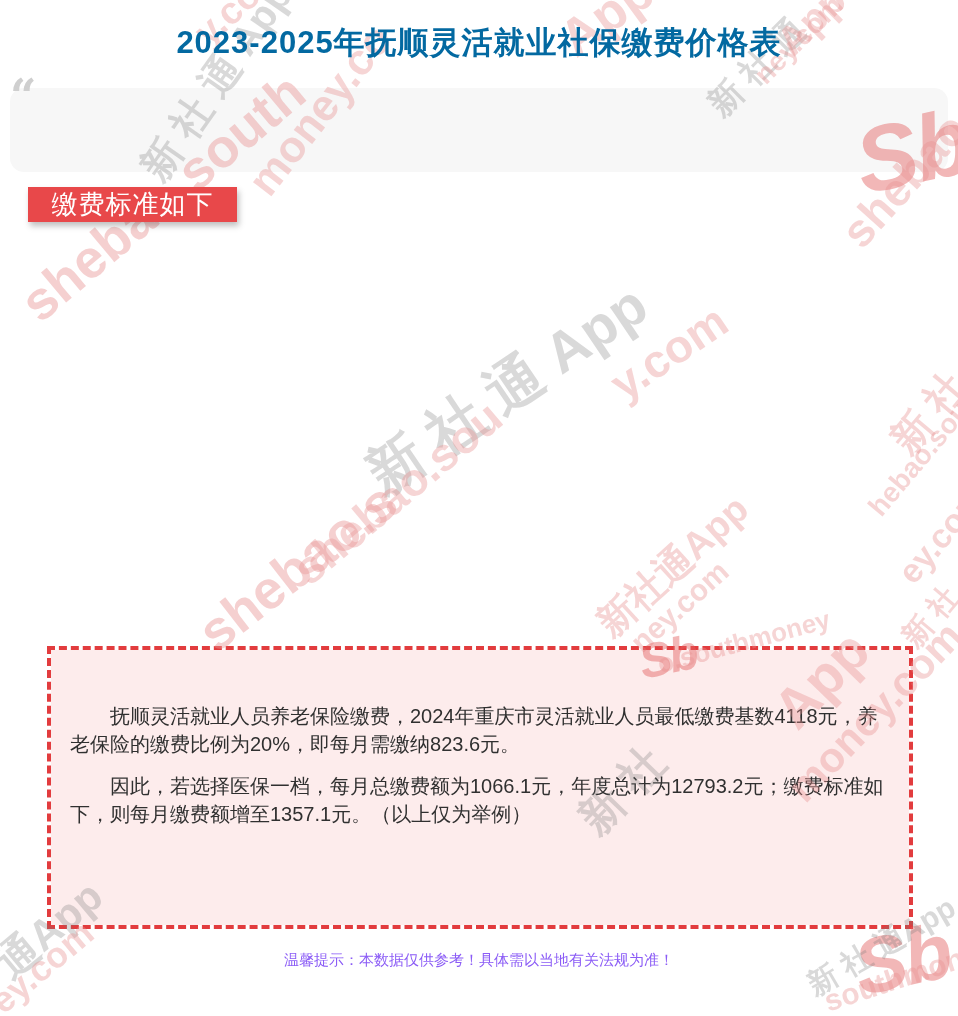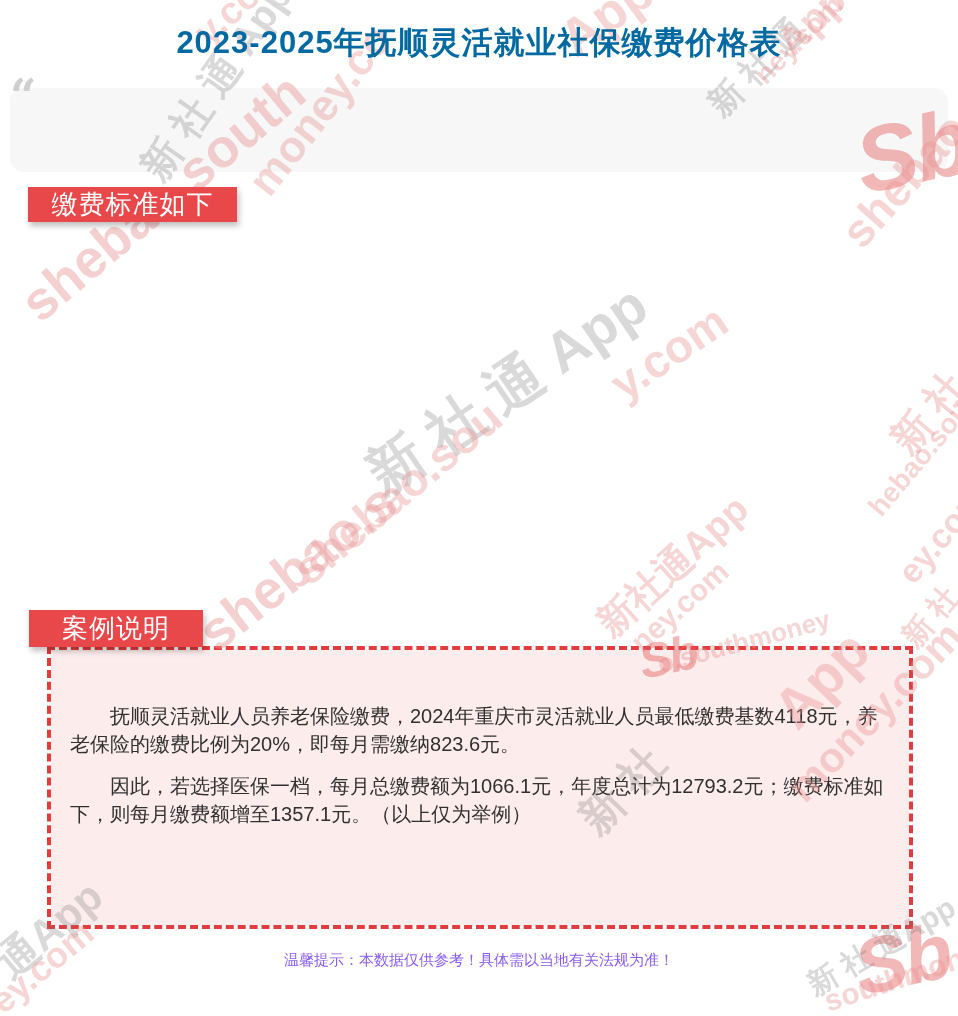--- a/index.html
+++ b/index.html
@@ -117,21 +117,20 @@
     <span class="wm wm29 wm-pink">新 社</span>
   </div>
 
   <h1 class="title">2023-2025年抚顺灵活就业社保缴费价格表</h1>
 
   <div class="intro"></div>
   <span class="quote">“</span>
 
   <div class="label label1">缴费标准如下</div>
 
-  <div class="label label2">案例说明</div>
   <div class="box box2">
     <p>抚顺灵活就业人员养老保险缴费，2024年重庆市灵活就业人员最低缴费基数4118元，养老保险的缴费比例为20%，即每月需缴纳823.6元。</p>
     <p>因此，若选择医保一档，每月总缴费额为1066.1元，年度总计为12793.2元；缴费标准如下，则每月缴费额增至1357.1元。（以上仅为举例）</p>
   </div>
 
   <div class="footer">温馨提示：本数据仅供参考！具体需以当地有关法规为准！</div>
 
 </div>
 
 </body></html>

